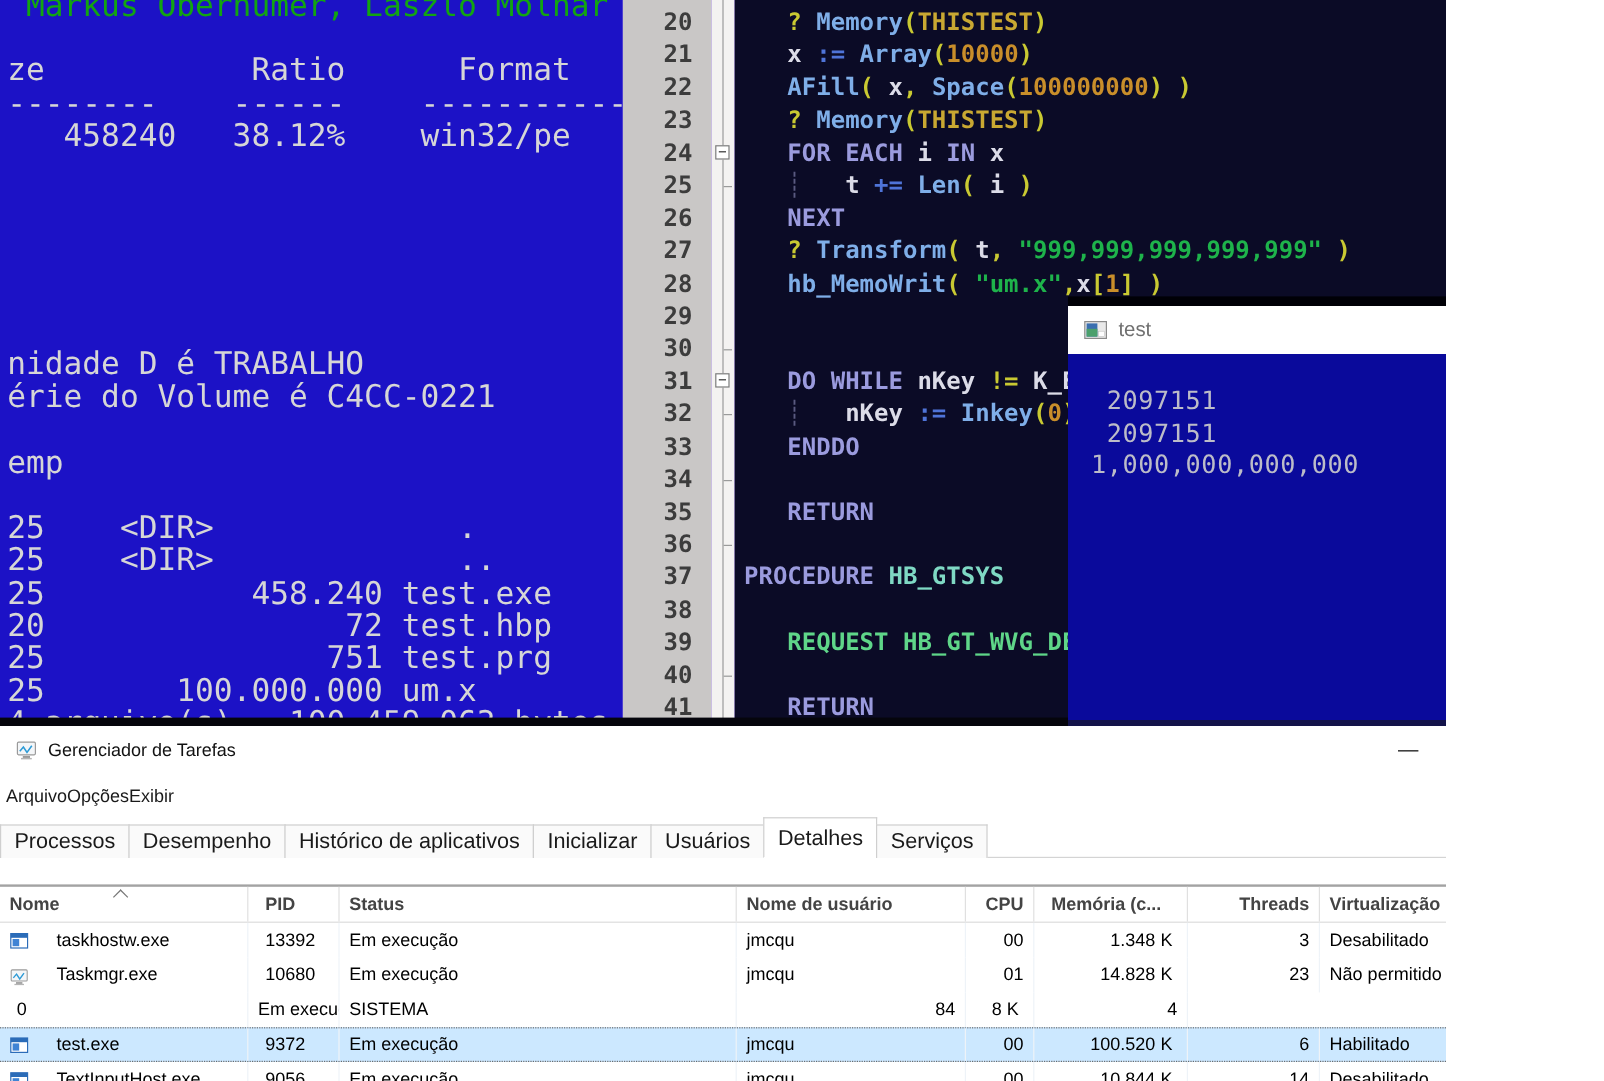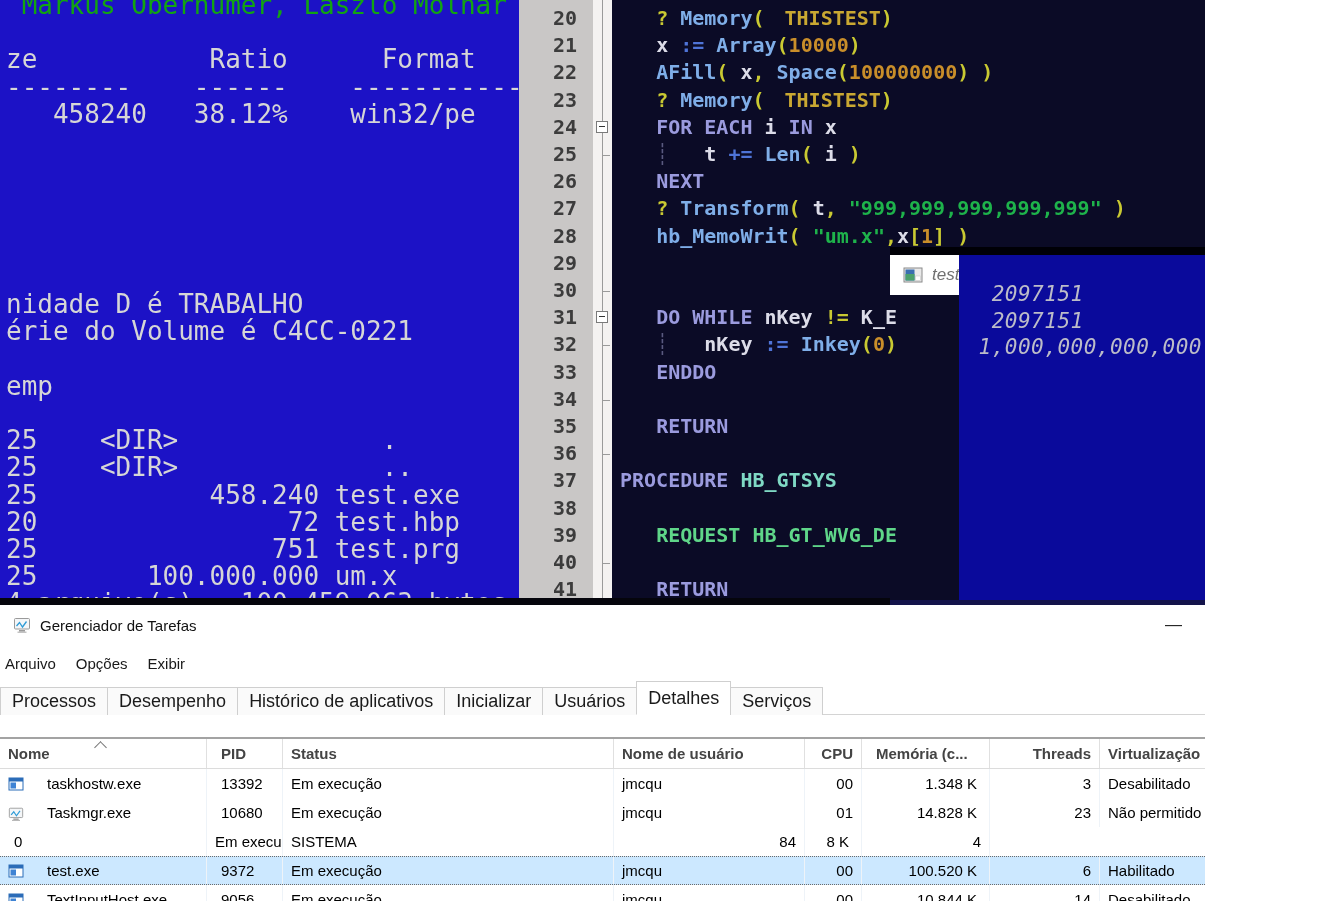--- a/index.html
+++ b/index.html
@@ -22,59 +22,59 @@
   .foldbar{width:19px;background:#f4f2f1;position:relative;}
   .foldbar::before{content:"";position:absolute;left:9px;top:0;bottom:0;width:1px;background:#9a9a9a;}
   .foldbox{position:absolute;left:3px;width:12px;height:12px;background:#fff;
            border:1px solid #7a7a7a;box-sizing:border-box;}
   .foldbox::after{content:"";position:absolute;left:2px;top:4px;width:6px;border-top:1px solid #333;}
   .foldtick{position:absolute;left:10px;width:7px;border-top:1px solid #9a9a9a;}
   .code{flex:1;background:#0b0b26;padding-top:5px;padding-left:8px;overflow:hidden;box-sizing:border-box;}
   .codeline{font-family:"DejaVu Sans Mono",monospace;font-size:20px;line-height:27.2px;
             font-weight:bold;white-space:pre;color:#dcdce8;}
   .tk-q,.tk-br{color:#c9c932;}
-  .tk-cn{color:#c9a832;margin-left:20px;}
+  .tk-cn{color:#c9a832;}
   .tk-num{color:#c98e2a;}
   .tk-fn{color:#7faee8;}
   .tk-var{color:#dcdce8;}
   .tk-op{color:#4f74d8;}
   .tk-kw{color:#9b9bde;}
   .tk-str{color:#1eb34b;}
   .tk-teal{color:#7fd9c4;}
   .tk-grn{color:#5fd689;}
   .tk-gd{color:#5a5a80;font-weight:normal;}
   .tk-ind{color:#dcdce8;}
 
   
   .edge-strip{position:absolute;left:0;top:598px;width:890px;height:7px;background:#05050c;z-index:3;}
 
   
   .testwin{position:absolute;left:890px;top:247px;width:447px;height:358px;z-index:4;
            border-top:8px solid #000006;border-bottom:5px solid #13134a;box-sizing:border-box;
-           display:flex;flex-direction:row;font-style:italic;}
+           display:flex;flex-direction:column;}
   .testwin-title{height:40px;background:#fff;display:flex;align-items:center;gap:9px;
                  padding-left:13px;flex:0 0 auto;}
   .testwin-icon{width:20px;height:20px;display:inline-flex;}
   .testwin-title-text{font-size:17px;color:#707070;}
   .testwin-body{flex:1;background:#0a0a9b;padding-top:26px;overflow:hidden;}
   .tline{font-family:"DejaVu Sans Mono",monospace;font-size:21px;line-height:26.5px;
          color:#bcbcc8;white-space:pre;letter-spacing:0.5px;padding-left:6px;}
 
   
   .tm{position:absolute;left:0;top:605px;width:1337px;height:296px;background:#fff;z-index:5;
       overflow:hidden;}
   .tm-titlebar{height:40px;display:flex;align-items:center;}
   .tm-icon{width:18px;height:18px;margin-left:13px;display:inline-flex;}
   .tm-title{font-size:15px;color:#111;margin-left:9px;flex:1;}
   .tm-controls{display:flex;align-items:center;height:100%;}
   .tm-btn{width:47px;height:100%;display:flex;align-items:center;justify-content:center;
           font-size:17px;color:#222;margin-right:22px;cursor:default;}
   .tm-btn.close{font-size:26px;font-weight:300;margin-right:2px;}
   .tm-btn.max{font-size:21px;}
-  .tm-menubar{height:36px;display:flex;align-items:center;gap:20px;padding-left:5px;}
+  .tm-menubar{height:36px;display:flex;align-items:center;padding-left:5px;}
   .menu-item{font-size:15px;color:#1a1a1a;}
   .tm-tabs{height:34px;position:relative;display:flex;align-items:flex-end;}
   .tabs-line{position:absolute;left:0;right:0;bottom:0;border-bottom:1px solid #d4d4d4;}
   .tab{position:relative;z-index:1;font-size:18px;color:#1a1a1a;background:#fafafa;
        border:1px solid #cfcfcf;border-bottom:none;padding:0 11px;height:28px;
        display:flex;align-items:center;margin-right:-1px;box-sizing:border-box;}
   .tab.active{background:#fff;height:34px;border-bottom:1px solid #fff;}
   .tm-spacer{height:22px;}
   .tm-grid{display:grid;grid-template-columns:207px 76px 331px 191px 57px 128px 110px 1fr;}
   .tm-header{height:29px;border-top:2px solid #a3a3a3;border-bottom:1px solid #dcdcdc;font-weight:bold;}

